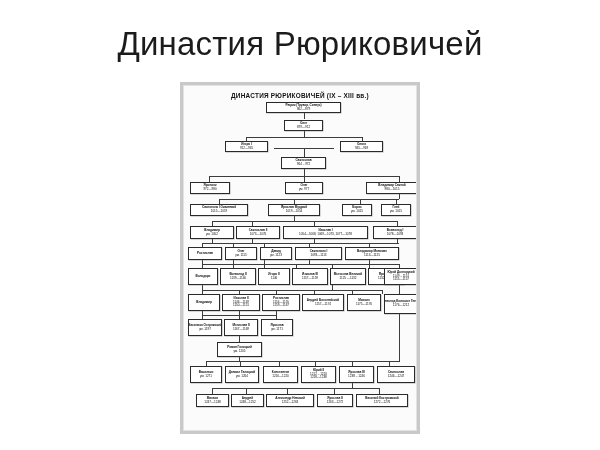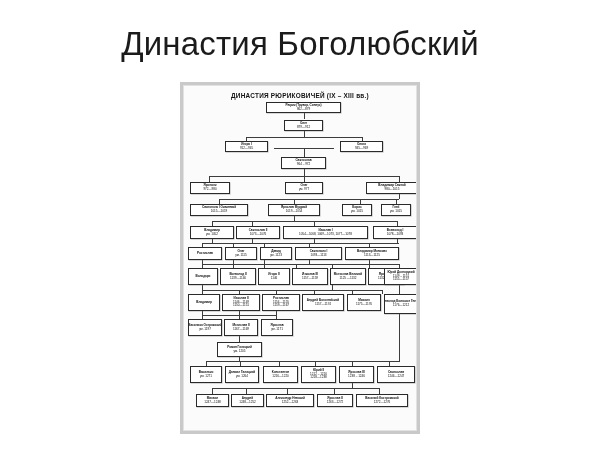--- a/index.html
+++ b/index.html
@@ -101,21 +101,21 @@
   .ln {
     position: absolute;
     background: #3c3c3c;
   }
   .lv { width: 0.7px; }
   .lh { height: 0.7px; }
 </style>
 </head>
 <body>
 
-<div class="slide-title">Династия Боголюбский</div>
+<div class="slide-title">Династия Рюриковичей</div>
 
 <div class="chart-frame">
   <div class="chart-paper">
 
     <div class="chart-heading">ДИНАСТИЯ РЮРИКОВИЧЕЙ (IX – XIII вв.)</div>
 
     <div class="ln lv" style="left:119.5px; top:27px; height:6px;"></div>
 
     <div class="ln lv" style="left:119.5px; top:45px; height:6px;"></div>
     <div class="ln lh" style="left:62px; top:51px; width:116px;"></div>

